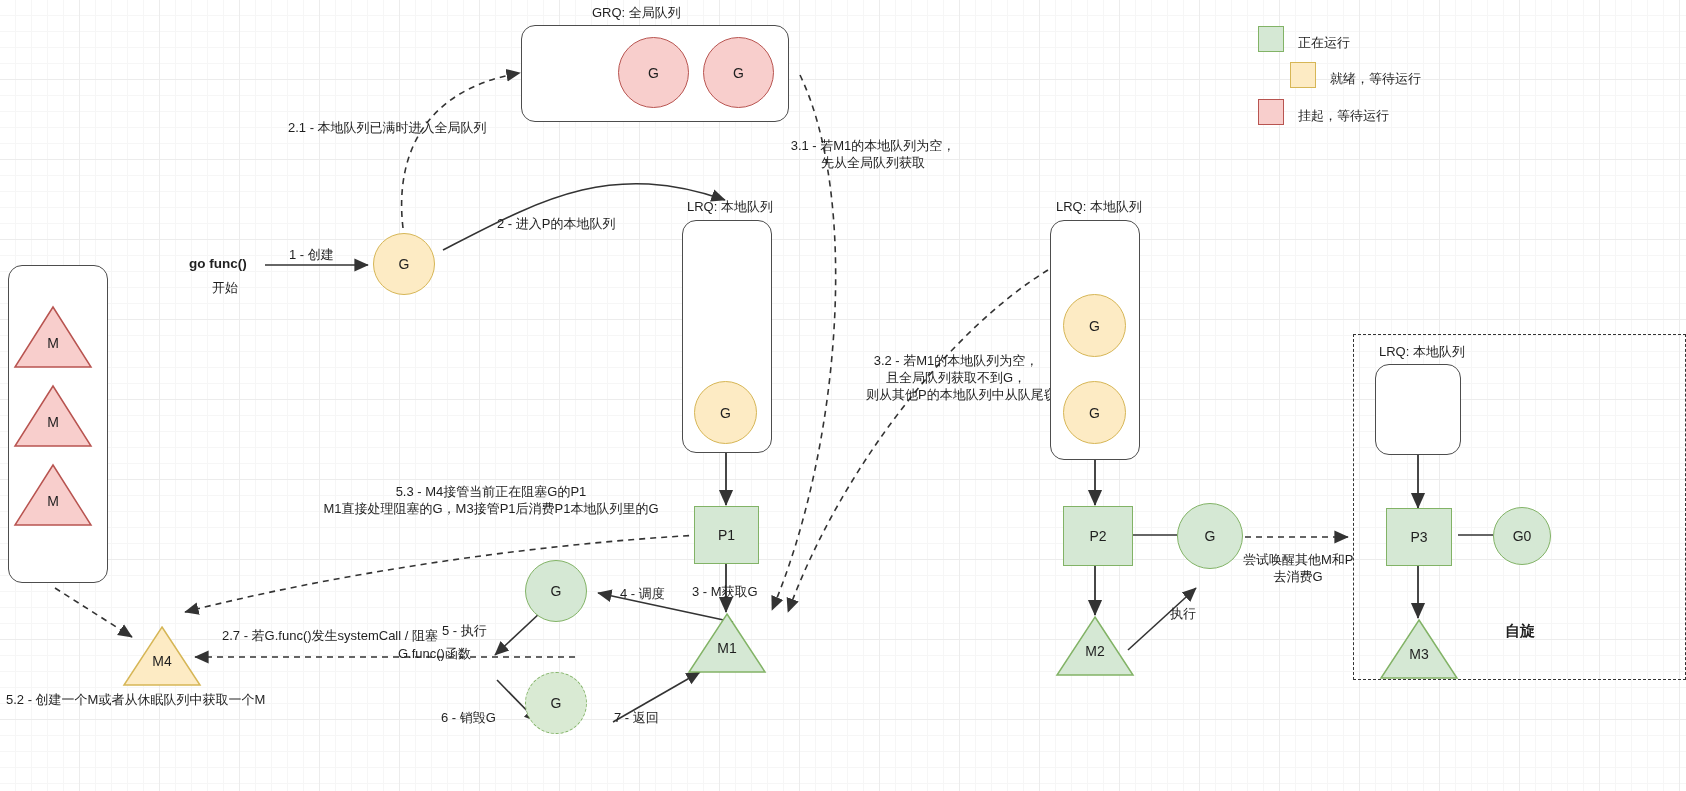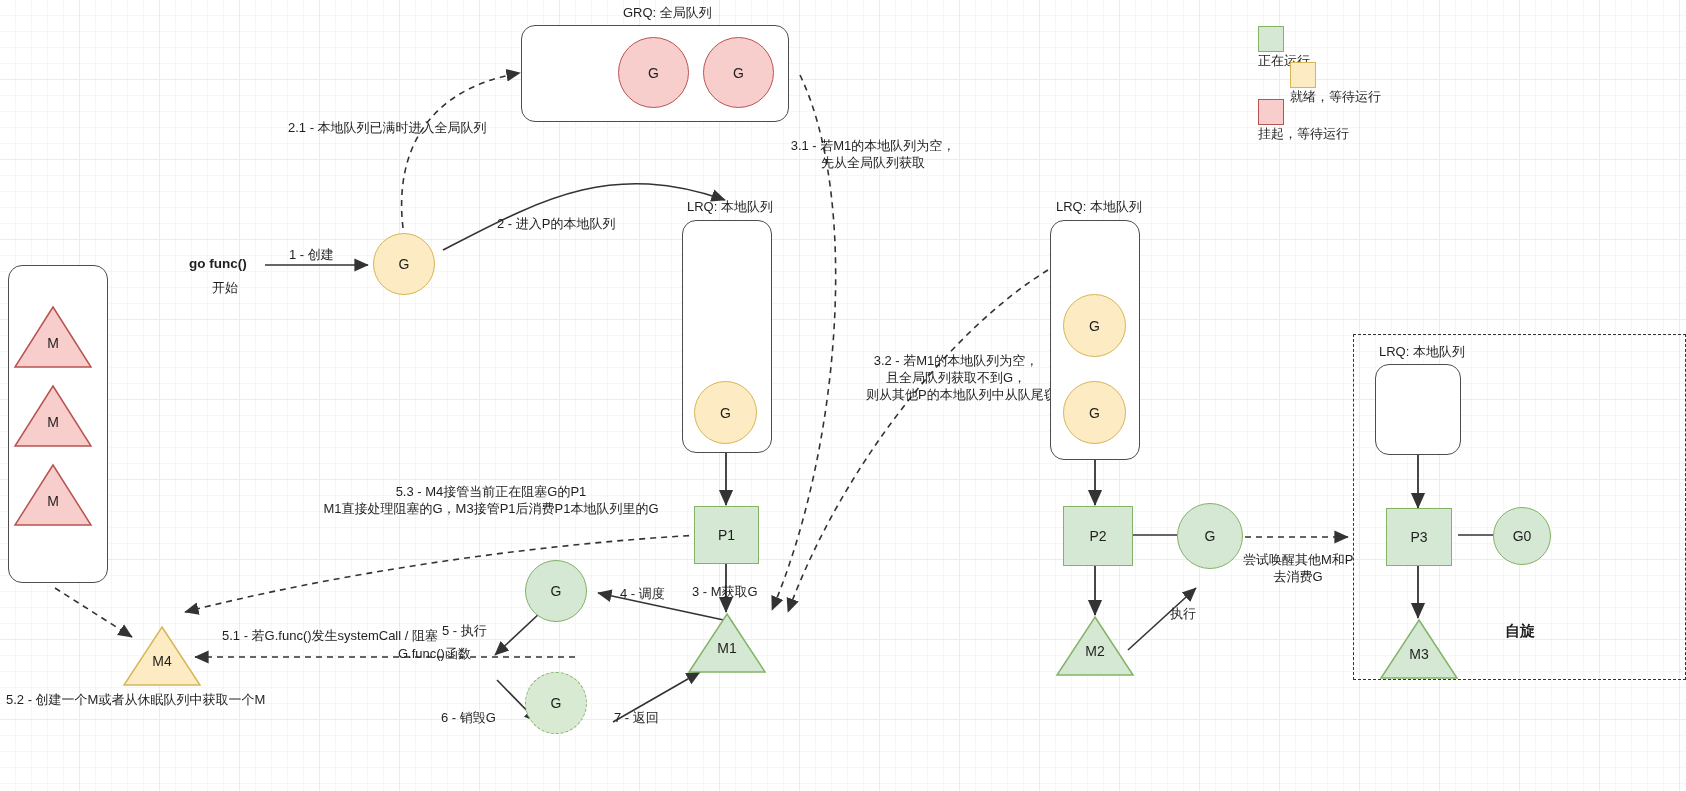--- a/index.html
+++ b/index.html
@@ -41,21 +41,21 @@
     position:absolute;display:flex;align-items:flex-end;justify-content:center;
   }
   .tri svg{position:absolute;left:0;top:0;}
   .tri span{position:relative;z-index:2;font-size:14px;color:#1f1f1f;padding-bottom:22%;}
   .lbl{
     position:absolute;font-size:13px;color:#1f1f1f;white-space:pre;line-height:17px;
   }
   .lbl.c{text-align:center;}
   .cap{position:absolute;font-size:13px;color:#1f1f1f;white-space:nowrap;}
   .bold{font-weight:bold;font-size:13.5px;}
-  .legend-item{position:absolute;display:flex;align-items:flex-start;flex-direction:column;}
+  .legend-item{position:absolute;display:flex;align-items:flex-end;gap:14px;}
   .legend-sw{width:26px;height:26px;box-sizing:border-box;}
   .legend-tx{font-size:13px;color:#1f1f1f;white-space:nowrap;}
   .dashbox{position:absolute;border:1.6px dashed #333;box-sizing:border-box;}
   .spin{position:absolute;font-size:15px;color:#1f1f1f;font-weight:bold;}
 </style>
 </head>
 <body>
 
 <div id="canvas"></div>
 
@@ -122,21 +122,21 @@
 </div>
 <div class="legend-item" style="left:1258px;top:62px;padding-left:32px;">
   <div class="legend-sw" style="background:#fdebc4;border:1.5px solid #d6b656;"></div>
   <div class="legend-tx">就绪，等待运行</div>
 </div>
 <div class="legend-item" style="left:1258px;top:99px;">
   <div class="legend-sw" style="background:#f8cecc;border:1.5px solid #b85450;"></div>
   <div class="legend-tx">挂起，等待运行</div>
 </div>
 
-<div class="cap" style="left:623px;top:4px;text-align:center;">GRQ: 全局队列</div>
+<div class="cap" style="left:592px;top:4px;text-align:center;">GRQ: 全局队列</div>
 <div class="node rrect" style="left:521px;top:25px;width:268px;height:97px;"></div>
 <div class="node circ g-susp" style="left:618px;top:37px;width:71px;height:71px;">G</div>
 <div class="node circ g-susp" style="left:703px;top:37px;width:71px;height:71px;">G</div>
 
 <div class="node rrect" style="left:8px;top:265px;width:100px;height:318px;"></div>
 <div class="tri" style="left:13px;top:305px;width:80px;height:64px;">
   <svg width="80" height="64" viewBox="0 0 80 64">
       <polygon points="40,2 78,62 2,62" fill="#f8cecc" stroke="#b85450" stroke-width="1.5"></polygon>
     </svg>
   <span>M</span>
@@ -191,21 +191,21 @@
 <div class="node circ g-dash" style="left:525px;top:672px;width:62px;height:62px;">G</div>
 <div class="cap" style="left:441px;top:709px;">6 - 销毁G</div>
 <div class="cap" style="left:614px;top:709px;">7 - 返回</div>
 
 <div class="tri" style="left:122px;top:625px;width:80px;height:62px;">
   <svg width="80" height="62" viewBox="0 0 80 62">
       <polygon points="40,2 78,60 2,60" fill="#fdebc4" stroke="#d6b656" stroke-width="1.5"></polygon>
     </svg>
   <span>M4</span>
 </div>
-<div class="cap" style="left:222px;top:627px;">5.1 - 若G.func()发生systemCall / 阻塞</div>
+<div class="cap" style="left:222px;top:627px;">2.7 - 若G.func()发生systemCall / 阻塞</div>
 <div class="cap" style="left:398px;top:645px;">G.func()函数</div>
 <div class="cap" style="left:6px;top:691px;">5.2 - 创建一个M或者从休眠队列中获取一个M</div>
 <div class="lbl c" style="left:246px;top:483px;width:490px;">5.3 - M4接管当前正在阻塞G的P1
 M1直接处理阻塞的G，M3接管P1后消费P1本地队列里的G</div>
 
 <div class="cap" style="left:1056px;top:198px;">LRQ: 本地队列</div>
 <div class="node rrect" style="left:1050px;top:220px;width:90px;height:240px;"></div>
 <div class="node circ g-ready" style="left:1063px;top:294px;width:63px;height:63px;">G</div>
 <div class="node circ g-ready" style="left:1063px;top:381px;width:63px;height:63px;">G</div>
 

